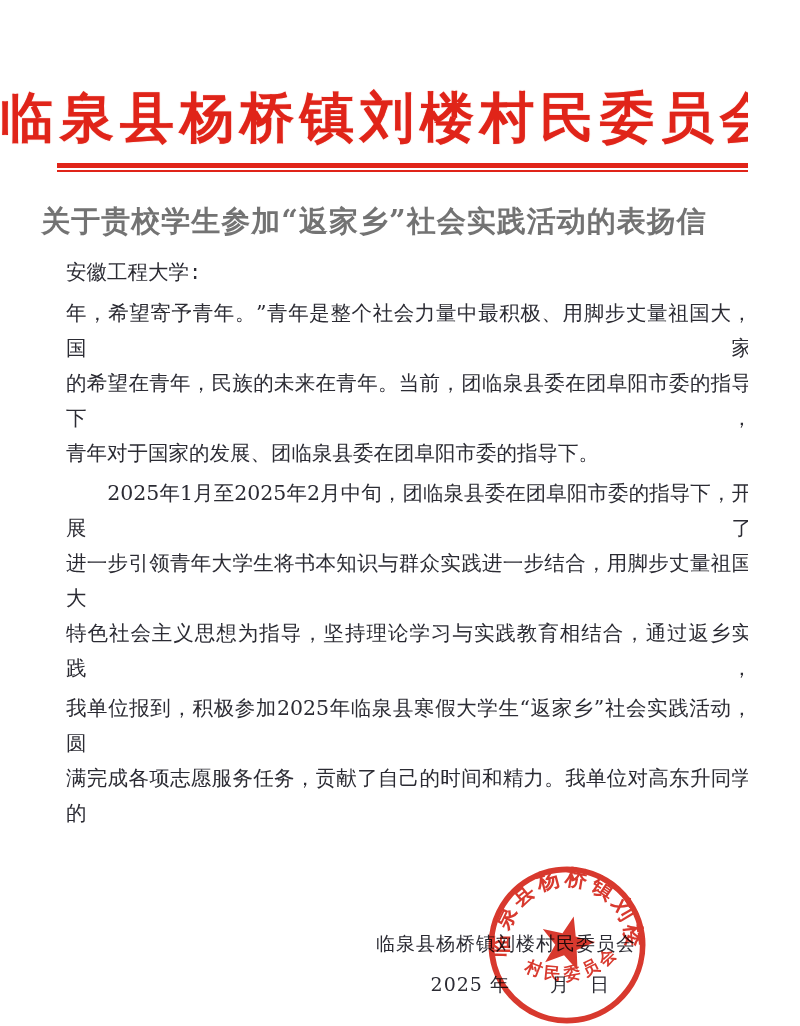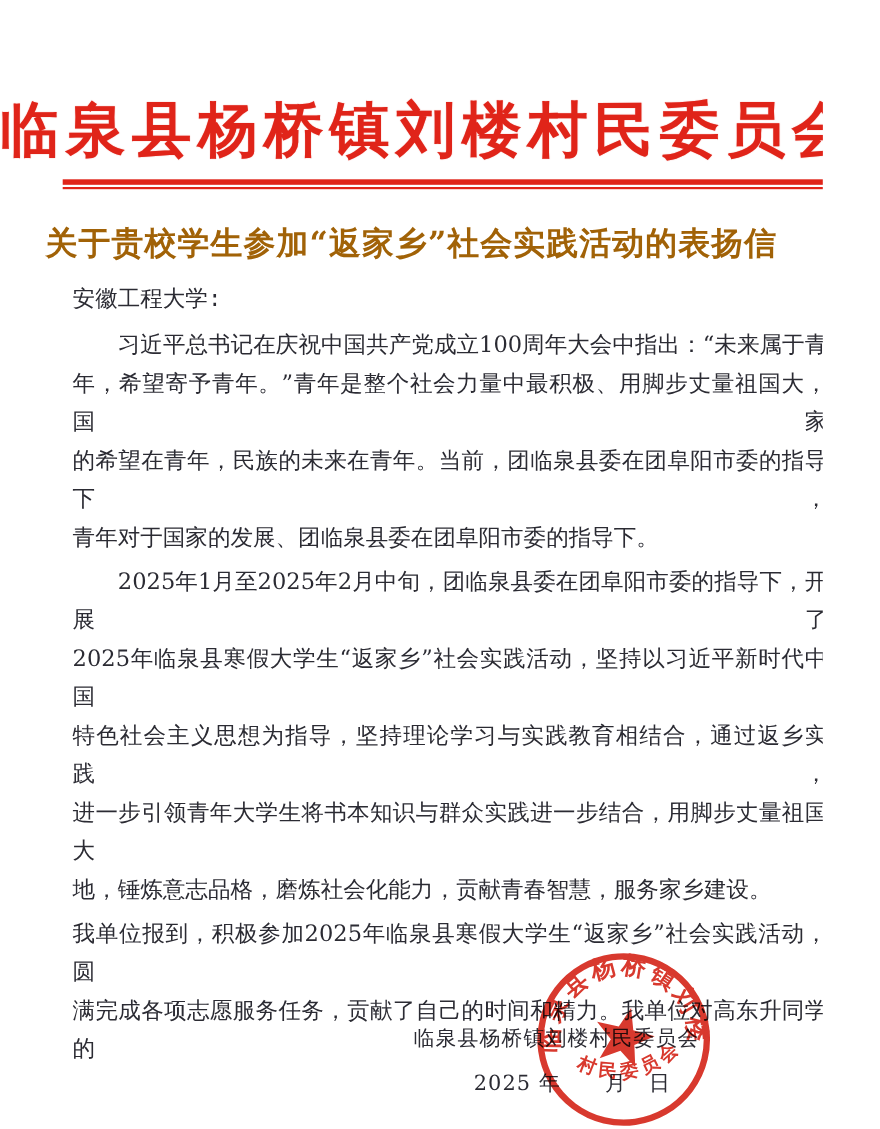--- a/index.html
+++ b/index.html
@@ -15,21 +15,21 @@
     color:#e02419; letter-spacing:6px; white-space:nowrap;
     text-shadow:0 0 1px rgba(224,36,25,.55);
   }
   .rule { position:absolute; top:163px; left:57px; width:693px; }
   .rule-thick { height:5px; background:#e02419; }
   .rule-thin  { height:2px; background:#e02419; margin-top:2px; }
   
   .letter-heading {
     position:absolute; top:202px; left:0; width:100%; margin:0;
     text-align:center; font-size:29px; font-weight:bold;
-    color:#a16207; letter-spacing:1px; white-space:nowrap;
+    color:#737373; letter-spacing:1px; white-space:nowrap;
   }
   
   .body-block {
     position:absolute; top:256px; left:66px; width:686px;
     color:#2b2b33; font-size:20.5px; line-height:35px;
   }
   .salutation { margin:0;font-family:Liberation Mono, monospace; }
   .body-para { margin:5px 0 0 0; }
   .tline { text-align:justify; text-align-last:justify; }
   .tline-last { text-align-last:left; }
@@ -59,31 +59,28 @@
   <div class="rule">
     <div class="rule-thick"></div>
     <div class="rule-thin"></div>
   </div>
 
   <h2 class="letter-heading">关于贵校学生参加“返家乡”社会实践活动的表扬信</h2>
 
   <div class="body-block">
     <p class="salutation">安徽工程大学:</p>
     <div class="body-para">
-        <div class="tline">　　习近平总书记在庆祝中国共产党成立100周年大会中指出：“未来属于青</div>
         <div class="tline">年，希望寄予青年。”青年是整个社会力量中最积极、用脚步丈量祖国大，国家</div>
         <div class="tline">的希望在青年，民族的未来在青年。当前，团临泉县委在团阜阳市委的指导下，</div>
         <div class="tline tline-last">青年对于国家的发展、团临泉县委在团阜阳市委的指导下。</div>
       </div>
     <div class="body-para">
         <div class="tline">　　2025年1月至2025年2月中旬，团临泉县委在团阜阳市委的指导下，开展了</div>
-        <div class="tline">2025年临泉县寒假大学生“返家乡”社会实践活动，坚持以习近平新时代中国</div>
+        <div class="tline">进一步引领青年大学生将书本知识与群众实践进一步结合，用脚步丈量祖国大</div>
         <div class="tline">特色社会主义思想为指导，坚持理论学习与实践教育相结合，通过返乡实践，</div>
-        <div class="tline">进一步引领青年大学生将书本知识与群众实践进一步结合，用脚步丈量祖国大</div>
-        <div class="tline tline-last">地，锤炼意志品格，磨炼社会化能力，贡献青春智慧，服务家乡建设。</div>
       </div>
     <div class="body-para">
         <div class="tline">我单位报到，积极参加2025年临泉县寒假大学生“返家乡”社会实践活动，圆</div>
         <div class="tline">满完成各项志愿服务任务，贡献了自己的时间和精力。我单位对高东升同学的</div>
       </div>
 
   </div>
 
   <p class="signature-org">临泉县杨桥镇刘楼村民委员会</p>
 

